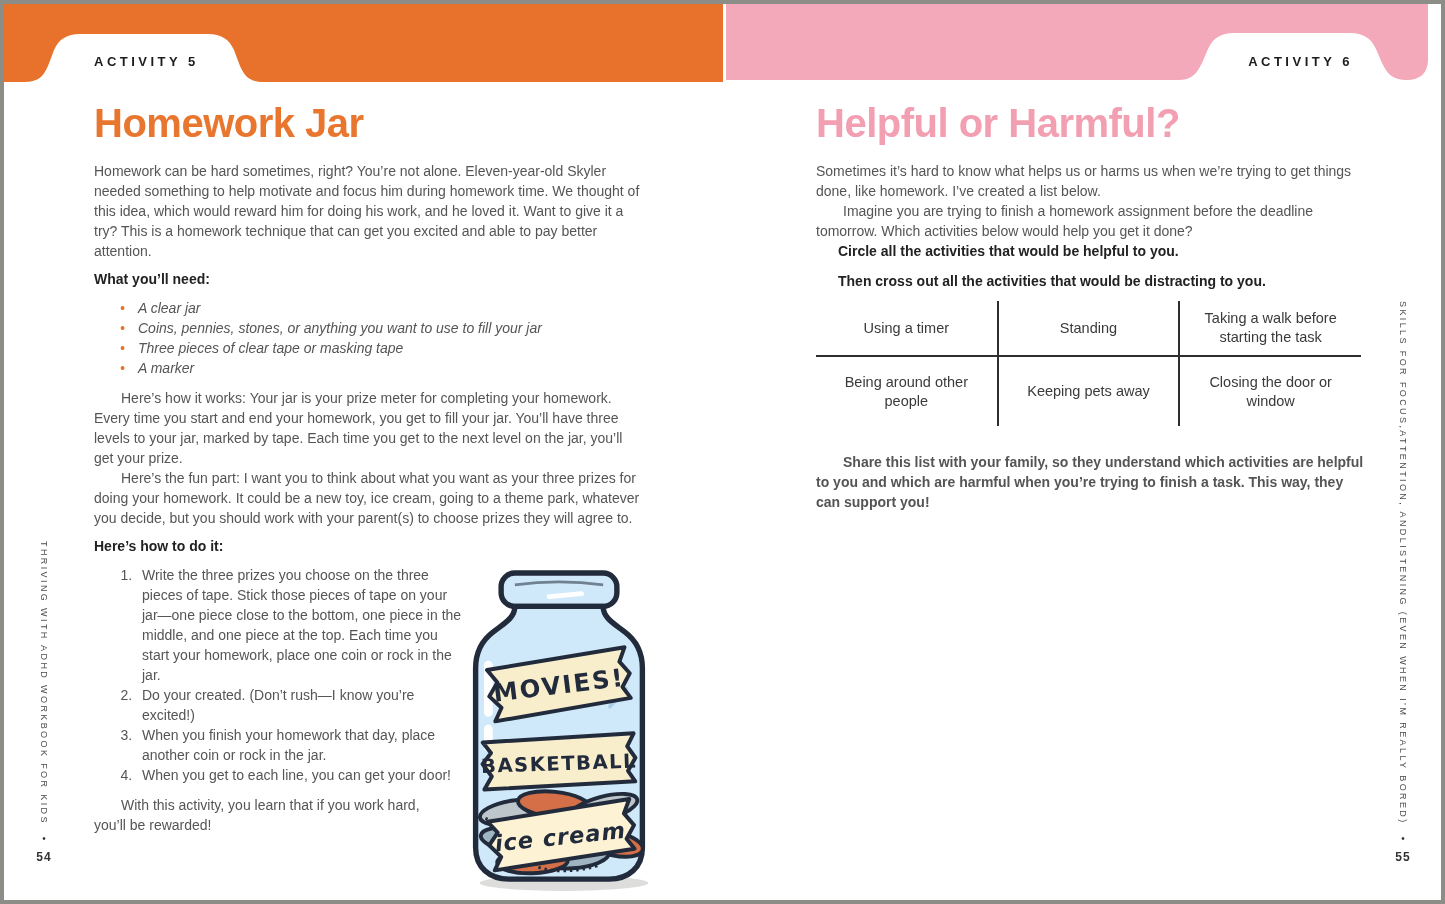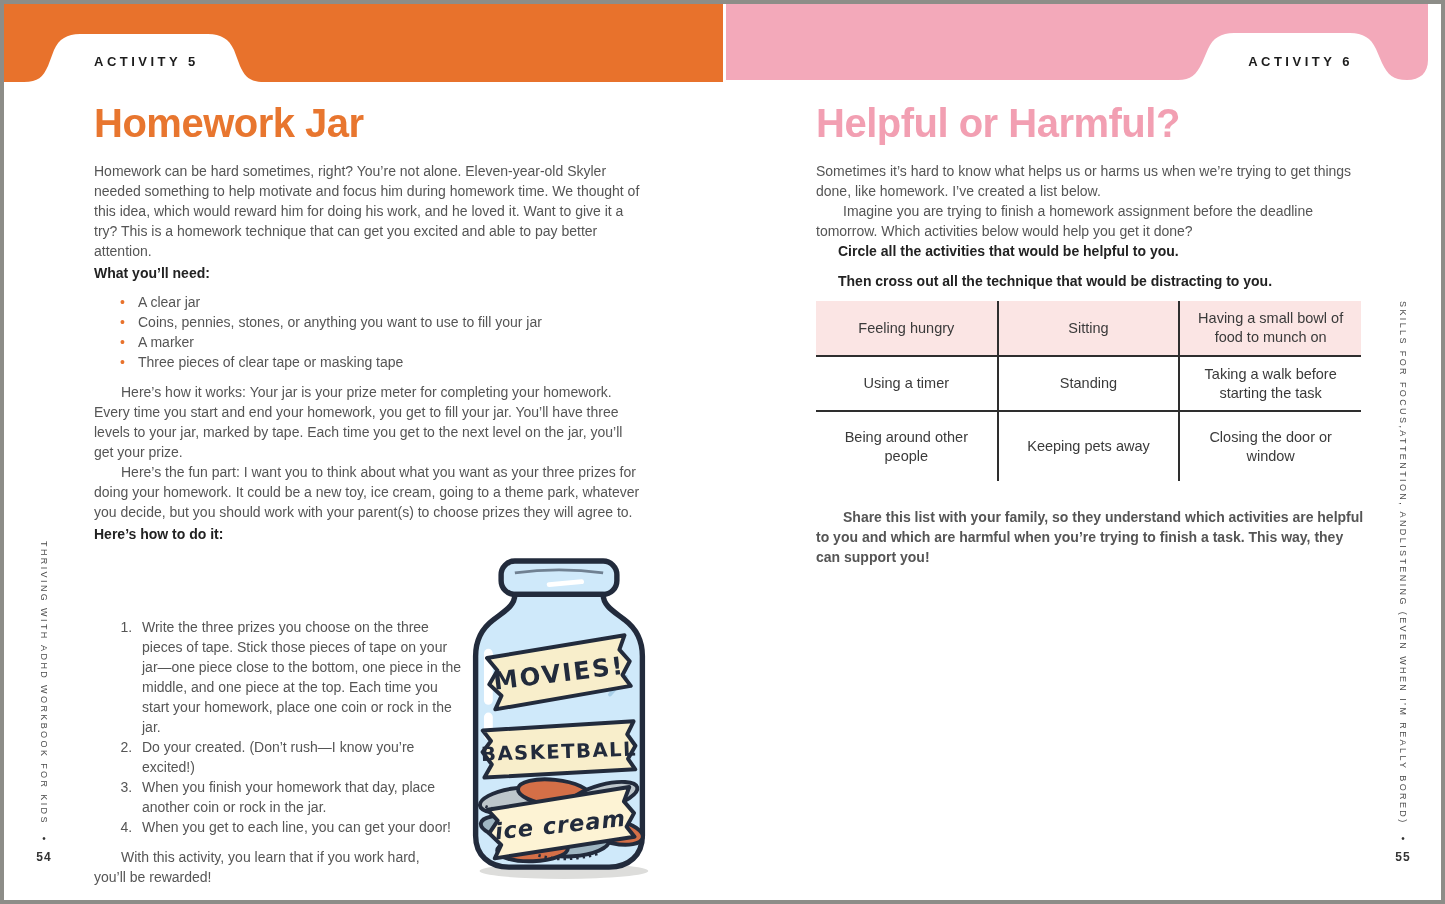--- a/index.html
+++ b/index.html
@@ -26,27 +26,27 @@
   .content-right{ left:90px; }
 
   h1.title{ font-size:40px; line-height:46px; font-weight:800; letter-spacing:-0.5px;
             margin-bottom:15px; }
   .title-orange{ color:#e8762f; }
   .title-pink{ color:#f29fb2; }
 
   p.body, li{ font-size:14px; line-height:20px; color:#555555; }
   p.indent{ text-indent:27px; }
 
-  h3.sub{ font-size:14px; line-height:20px; color:#222; font-weight:700; margin:2px 0 9px; }
+  h3.sub{ font-size:14px; line-height:20px; color:#222; font-weight:700; margin:8px 0 9px; }
 
   ul.need{ list-style:none; margin:0 0 10px 26px; }
-  ul.need li{ padding-left:18px; position:relative; }
+  ul.need li{ padding-left:18px; position:relative;font-style:italic; }
   ul.need li::before{ content:"•"; position:absolute; left:0; top:0; color:#e8722c; }
 
-  .howto-row{ display:flex; align-items:flex-end; margin-top:9px; }
+  .howto-row{ display:flex; align-items:flex-start; margin-top:9px; }
   ol.steps{ width:348px; margin-left:22px; padding-left:20px; }
   ol.steps li{ padding-left:6px; }
   .closing-left{ width:352px; margin-top:10px; }
 
   .jar-wrap{ width:206px; margin-left:-8px; margin-top:2px; }
 
   .instr{ font-size:14px; line-height:20px; font-weight:700; color:#222;
           margin:0 0 10px 22px; }
   .instr.first{ margin-top:0; }
 
@@ -84,22 +84,22 @@
     <div class="content content-left">
       <h1 class="title title-orange">Homework Jar</h1>
 
       <p class="body">Homework can be hard sometimes, right? You’re not alone. Eleven-year-old Skyler needed something to help motivate and focus him during homework time. We thought of this idea, which would reward him for doing his work, and he loved it. Want to give it a try? This is a homework technique that can get you excited and able to pay better attention.</p>
 
       <h3 class="sub">What you’ll need:</h3>
 
       <ul class="need">
         <li>A clear jar</li>
         <li>Coins, pennies, stones, or anything you want to use to fill your jar</li>
+        <li>Three pieces of clear tape or masking tape</li>
         <li>A marker</li>
-        <li>Three pieces of clear tape or masking tape</li>
       </ul>
 
       <p class="body indent">Here’s how it works: Your jar is your prize meter for completing your homework. Every time you start and end your homework, you get to fill your jar. You’ll have three levels to your jar, marked by tape. Each time you get to the next level on the jar, you’ll get your prize.</p>
       <p class="body indent">Here’s the fun part: I want you to think about what you want as your three prizes for doing your homework. It could be a new toy, ice cream, going to a theme park, whatever you decide, but you should work with your parent(s) to choose prizes they will agree to.</p>
 
       <h3 class="sub">Here’s how to do it:</h3>
 
       <div class="howto-row">
         <div>
           <ol class="steps">
@@ -173,29 +173,24 @@
     </div>
     <div class="tab-label rgt">ACTIVITY 6</div>
 
     <div class="content content-right">
       <h1 class="title title-pink">Helpful or Harmful?</h1>
 
       <p class="body">Sometimes it’s hard to know what helps us or harms us when we’re trying to get things done, like homework. I’ve created a list below.</p>
       <p class="body indent">Imagine you are trying to finish a homework assignment before the deadline tomorrow. Which activities below would help you get it done?</p>
 
       <p class="instr first">Circle all the activities that would be helpful to you.</p>
-      <p class="instr">Then cross out all the technique that would be distracting to you.</p>
+      <p class="instr">Then cross out all the activities that would be distracting to you.</p>
 
       <table class="hh">
         <tbody>
-          <tr class="pink">
-            <td>Feeling hungry</td>
-            <td>Sitting</td>
-            <td>Having a small bowl of food to munch on</td>
-          </tr>
           <tr>
             <td>Using a timer</td>
             <td>Standing</td>
             <td>Taking a walk before starting the task</td>
           </tr>
           <tr>
             <td>Being around other people</td>
             <td>Keeping pets away</td>
             <td>Closing the door or window</td>
           </tr>

